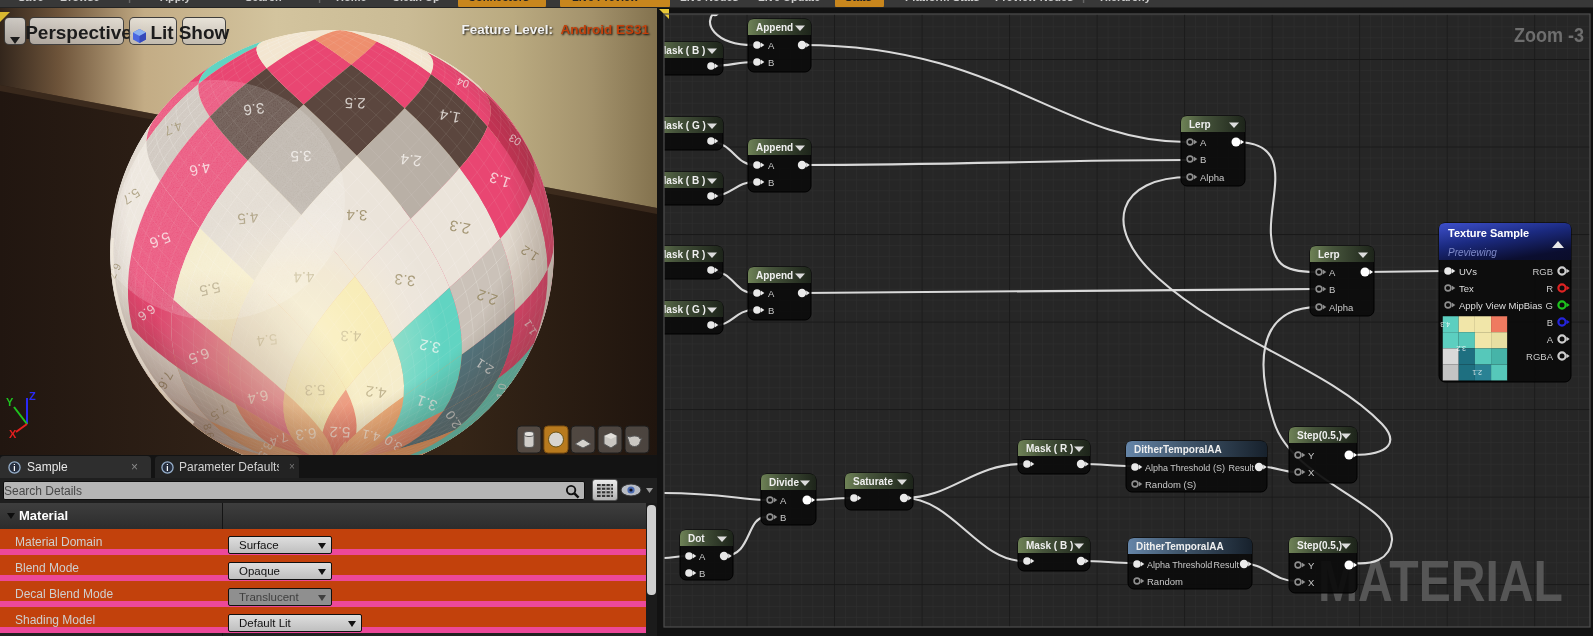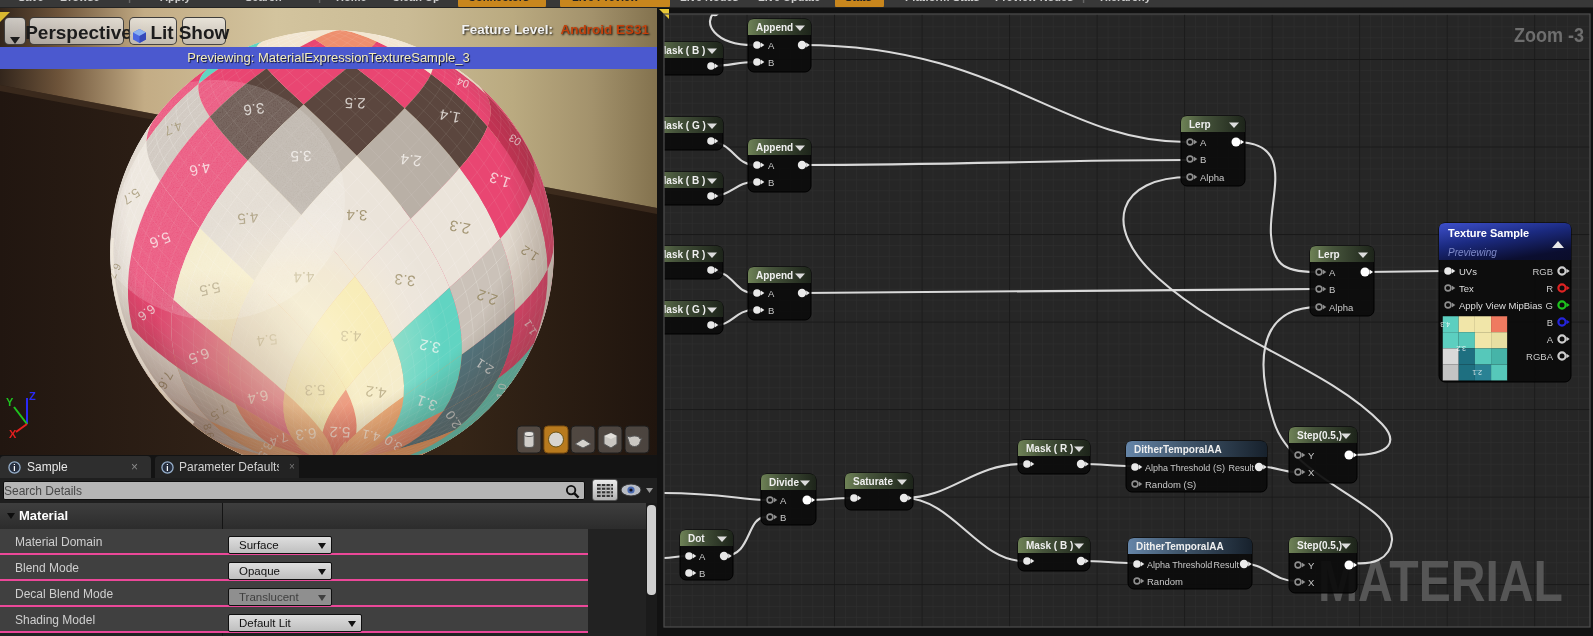--- a/index.html
+++ b/index.html
@@ -22,21 +22,21 @@
 #flevel b { color:#c2410c; }
 
 #details { left:0; top:455px; width:657px; height:181px; background:#222222; }
 #tabs { position:absolute; left:0; top:0; width:657px; height:23px; background:#131313; }
 .tab { position:absolute; top:1px; height:22px; border-radius:4px 4px 0 0; font-size:12px; color:#e8e8e8; }
 #srow { position:absolute; left:0; top:23px; width:657px; height:25px; background:#1f1f1f; }
 #sinput { position:absolute; left:3px; top:3px; width:582px; height:19px; background:#b5b5b5;
   border:1px solid #0e0e0e; border-radius:2px; color:#474747; font-size:12px; line-height:18px; padding-left:0; }
 #mhdr { position:absolute; left:0; top:48px; width:646px; height:26px;
   background:linear-gradient(#3e3e3e,#2c2c2c); color:#fff; font-weight:bold; font-size:13px; line-height:26px; }
-.drow { position:absolute; left:0; width:588px; height:26px; background:#404040; border-bottom:2px solid #ec4899;
+.drow { position:absolute; left:0; width:646px; height:26px; background:#c2410c; border-bottom:6px solid #ec4899;
   color:#cfcfcf; font-size:12px; line-height:26px; }
 .combo { position:absolute; top:7px; height:18px; background:linear-gradient(#dedede,#bfbfbf);
   border:1px solid #0f0f0f; border-radius:2px; color:#111; font-size:11.5px; line-height:16px; padding-left:10px; }
 .combo .car { position:absolute; right:5px; top:6px; width:0; height:0; border-left:4.5px solid transparent;
   border-right:4.5px solid transparent; border-top:6px solid #111; }
 </style></head>
 <body>
 <div id="root">
 
 <div class="abs" id="topbar">
@@ -334,21 +334,20 @@
     Perspective</div>
   <div class="vbtn" style="left:129px;width:48px;">
     <svg width="15" height="16" viewBox="0 0 15 16" style="margin-right:3px;">
           <path d="M7.5,1 L14,4.5 L14,11.5 L7.5,15 L1,11.5 L1,4.5 Z" fill="#4a66e0"></path>
           <path d="M7.5,1 L14,4.5 L7.5,8 L1,4.5 Z" fill="#8ab0f0"></path>
           <path d="M7.5,8 L14,4.5 L14,11.5 L7.5,15 Z" fill="#3548b8"></path>
         </svg>
     Lit</div>
   <div class="vbtn" style="left:182px;width:44px;">Show</div>
   <div class="abs" id="flevel">Feature Level:&nbsp; <b>Android ES31</b></div>
-  <div class="abs" id="banner">Previewing: MaterialExpressionTextureSample_3</div>
   
   <svg class="abs" style="left:516px;top:416px;" width="136" height="32" viewBox="0 0 136 32">
     <g>
       <rect x="1" y="2" width="24" height="27" rx="4" fill="#9a9a9a" fill-opacity="0.35" stroke="#1e1e1e"></rect>
       <rect x="28" y="2" width="24" height="27" rx="4" fill="#b87a1e" stroke="#7e5010"></rect>
       <rect x="55" y="2" width="24" height="27" rx="4" fill="#9a9a9a" fill-opacity="0.35" stroke="#1e1e1e"></rect>
       <rect x="82" y="2" width="24" height="27" rx="4" fill="#9a9a9a" fill-opacity="0.35" stroke="#1e1e1e"></rect>
       <rect x="109" y="2" width="24" height="27" rx="4" fill="#9a9a9a" fill-opacity="0.35" stroke="#1e1e1e"></rect>
       <g fill="#cfccc8" stroke="#555">
         <path d="M8,10 L8,21 A5,2.5 0 0 0 18,21 L18,10 A5,2.5 0 0 0 8,10 Z"></path>

